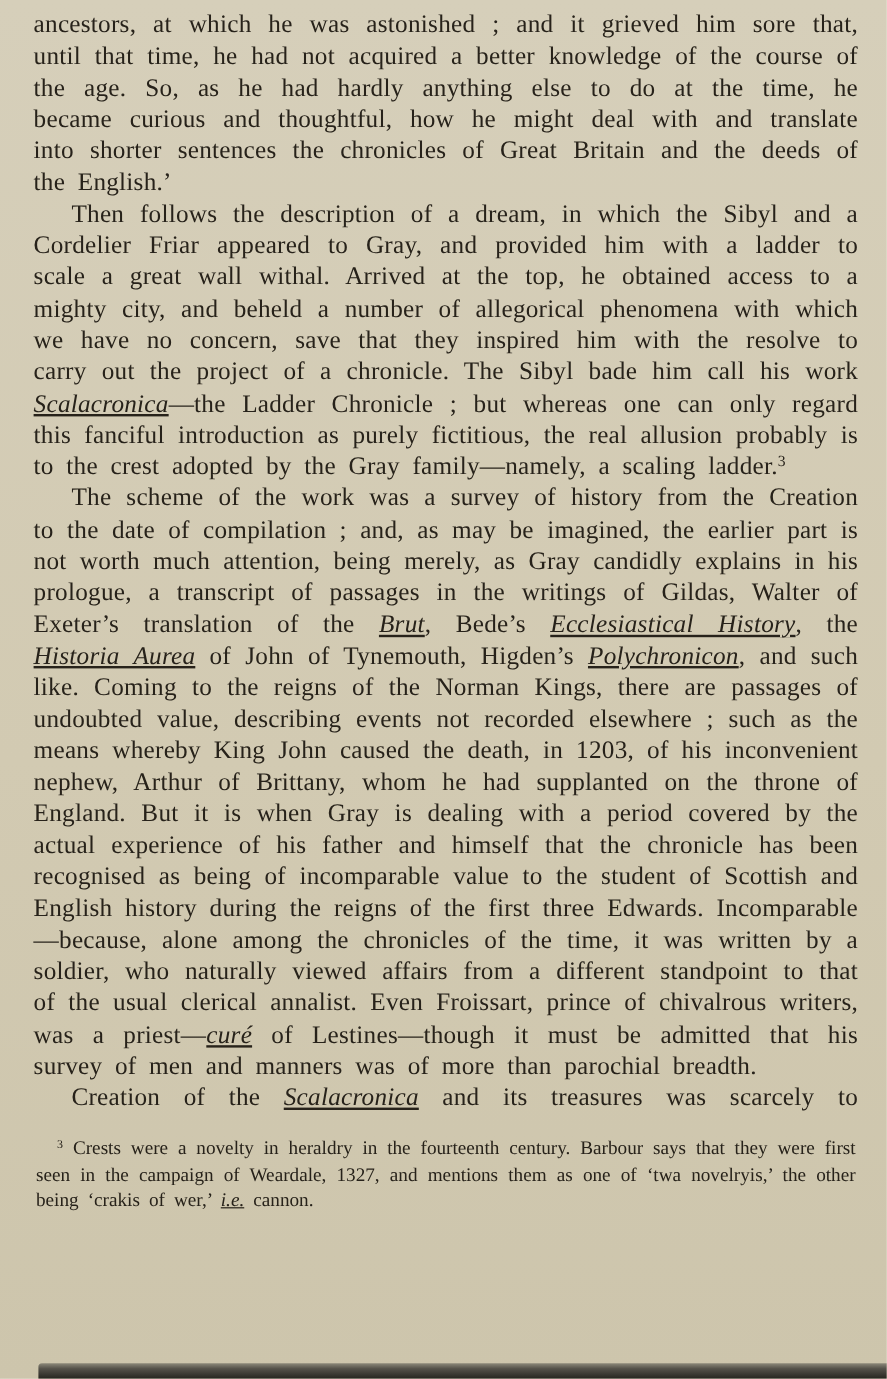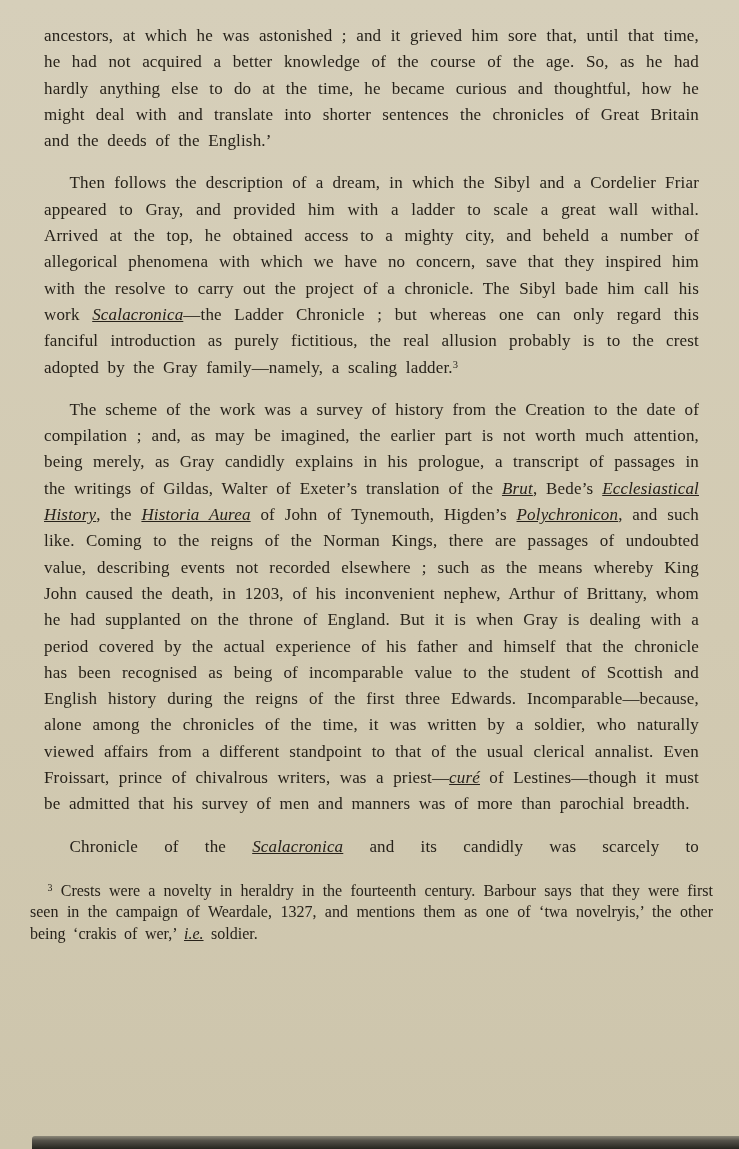--- a/index.html
+++ b/index.html
@@ -17,22 +17,22 @@
   }
   .page {
     position: relative;
     width: 100%;
     height: 100%;
   }
   .text-block {
     padding: 7px 24px 0 28px;
   }
   p.para {
-    margin: 16px;
-    font-size: 17px;
+    margin: 0;
+    font-size: 21px;
     line-height: 26.3px;
     text-align: justify;
     word-spacing: 0.24em;
     letter-spacing: 0.01em;
   }
   p.para.indent {
     text-indent: 1.5em;
   }
   p.para.flush-last {
     text-align-last: justify;
@@ -69,19 +69,19 @@
   }
 </style>
 </head>
 <body>
 
 <div class="page">
   <div class="text-block">
       <p class="para"><span>ancestors, at which he was astonished ; and it grieved him sore that, until that time, he had not acquired a better knowledge of the course of the age. So, as he had hardly anything else to do at the time, he became curious and thoughtful, how he might deal with and translate into shorter sentences the chronicles of Great Britain and the deeds of the English.’</span></p>
       <p class="para indent"><span>Then follows the description of a dream, in which the Sibyl and a Cordelier Friar appeared to Gray, and provided him with a ladder to scale a great wall withal. Arrived at the top, he obtained access to a mighty city, and beheld a number of allegorical phenomena with which we have no concern, save that they inspired him with the resolve to carry out the project of a chronicle. The Sibyl bade him call his work </span><i>Scalacronica</i><span>—the Ladder Chronicle ; but whereas one can only regard this fanciful introduction as purely fictitious, the real allusion probably is to the crest adopted by the Gray family—namely, a scaling ladder.</span><sup>3</sup></p>
       <p class="para indent"><span>The scheme of the work was a survey of history from the Creation to the date of compilation ; and, as may be imagined, the earlier part is not worth much attention, being merely, as Gray candidly explains in his prologue, a transcript of passages in the writings of Gildas, Walter of Exeter’s translation of the </span><i>Brut</i><span>, Bede’s </span><i>Ecclesiastical History</i><span>, the </span><i>Historia Aurea</i><span> of John of Tynemouth, Higden’s </span><i>Polychronicon</i><span>, and such like. Coming to the reigns of the Norman Kings, there are passages of undoubted value, describing events not recorded elsewhere ; such as the means whereby King John caused the death, in 1203, of his inconvenient nephew, Arthur of Brittany, whom he had supplanted on the throne of England. But it is when Gray is dealing with a period covered by the actual experience of his father and himself that the chronicle has been recognised as being of incomparable value to the student of Scottish and English history during the reigns of the first three Edwards. Incomparable—because, alone among the chronicles of the time, it was written by a soldier, who naturally viewed affairs from a different standpoint to that of the usual clerical annalist. Even Froissart, prince of chivalrous writers, was a priest—</span><i>curé</i><span> of Lestines—though it must be admitted that his survey of men and manners was of more than parochial breadth.</span></p>
-      <p class="para indent flush-last"><span>Chronicle of the </span><i>Scalacronica</i><span> and its candidly was scarcely to</span></p>
+      <p class="para indent flush-last"><span>Creation of the </span><i>Scalacronica</i><span> and its treasures was scarcely to</span></p>
     </div>
   <div class="footnote">
-    <p><sup>3</sup><span> Crests were a novelty in heraldry in the fourteenth century. Barbour says that they were first seen in the campaign of Weardale, 1327, and mentions them as one of ‘twa novelryis,’ the other being ‘crakis of wer,’ </span><i>i.e.</i><span> soldier.</span></p>
+    <p><sup>3</sup><span> Crests were a novelty in heraldry in the fourteenth century. Barbour says that they were first seen in the campaign of Weardale, 1327, and mentions them as one of ‘twa novelryis,’ the other being ‘crakis of wer,’ </span><i>i.e.</i><span> cannon.</span></p>
   </div>
   <div class="page-edge"></div>
 </div>
 
 </body></html>

